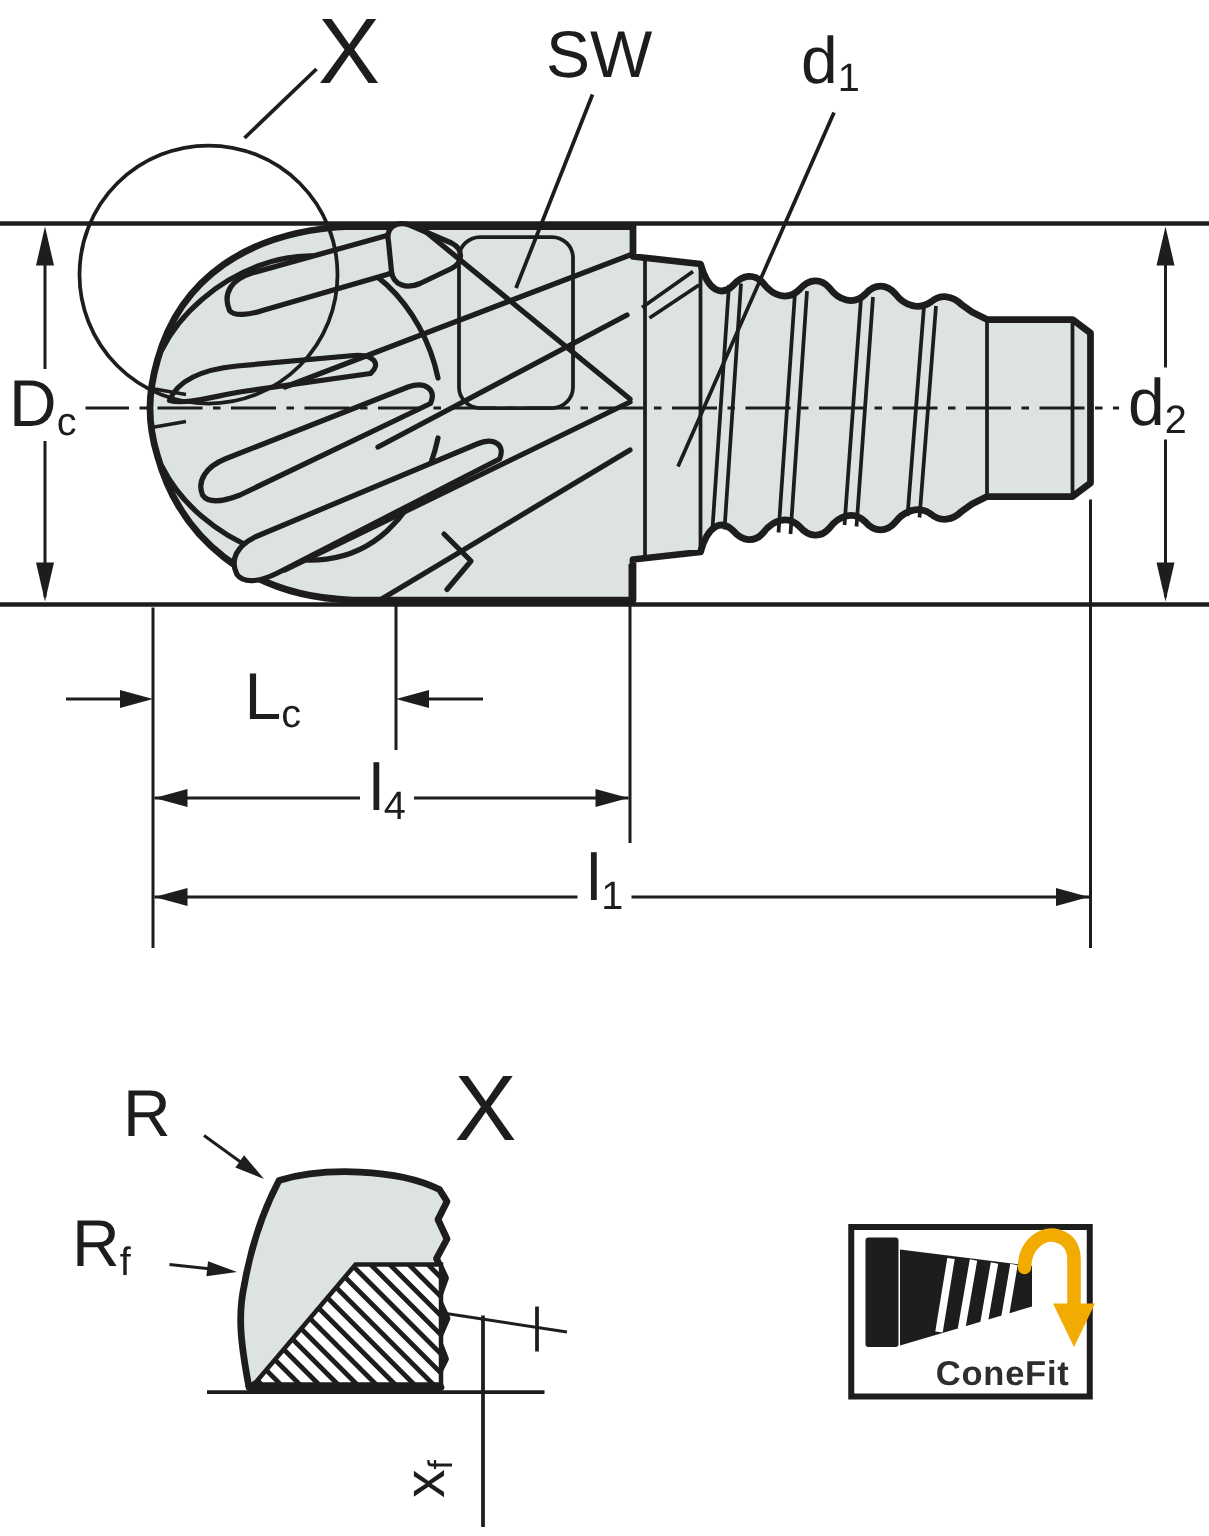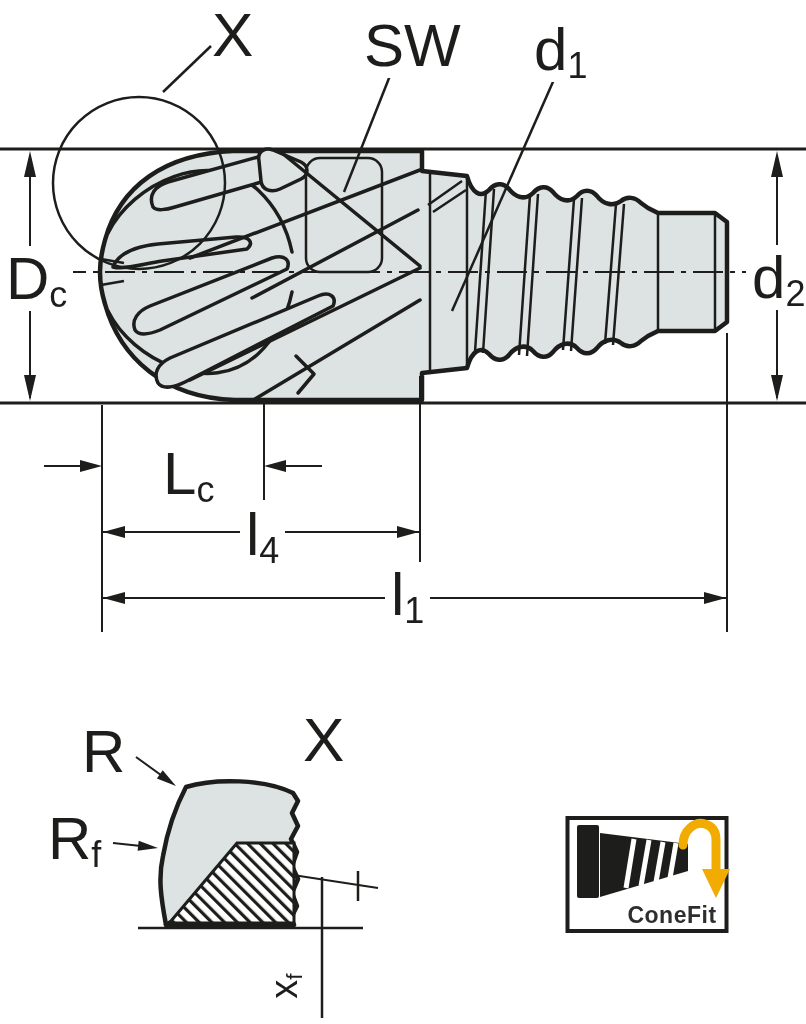--- a/index.html
+++ b/index.html
@@ -12,27 +12,27 @@
   svg{position:absolute;left:0;top:0;}
   .ol{fill:var(--body);stroke:var(--line);stroke-width:4.5;stroke-linejoin:round;}
   .fl{fill:none;stroke:var(--line);stroke-width:3.5;stroke-linecap:round;stroke-linejoin:round;}
   .flf{fill:var(--body);stroke:var(--line);stroke-width:3.5;stroke-linejoin:round;}
   .thin{fill:none;stroke:var(--line);stroke-width:2.5;}
   .dim{fill:none;stroke:var(--line);stroke-width:2;}
   .ref{fill:none;stroke:var(--line);stroke-width:3;}
   .arw{fill:var(--line);stroke:none;}
   .cl{fill:none;stroke:var(--line);stroke-width:2;stroke-dasharray:30 7 5 7;}
   .lbl{position:absolute;display:inline-flex;align-items:baseline;color:var(--line);
-       background:var(--label_bg);font-size:60px;line-height:1.05;padding:1px 6px;white-space:nowrap;}
+       background:var(--label_bg);font-size:44px;line-height:1.05;padding:1px 6px;white-space:nowrap;}
   .lbl .sub{font-size:.6em;transform:translateY(.22em);display:inline-block;}
   .nobg{background:transparent;padding:0;}
   .big{font-size:62px;}
   .rot{transform:rotate(-90deg);transform-origin:center center;justify-content:center;
        width:70px;height:44px;font-size:38px;}
-  .logoword{position:absolute;left:596px;top:902px;width:152px;text-align:center;
+  .logoword{position:absolute;left:561px;top:902px;width:152px;text-align:right;
        font-size:23px;font-weight:700;color:var(--logo_text);letter-spacing:.5px;background:transparent;}
 </style>
 </head>
 <body>
 
 <div class="stage">
 
 <svg width="806" height="1024" viewBox="0 0 806 1024">
 
   <defs>

